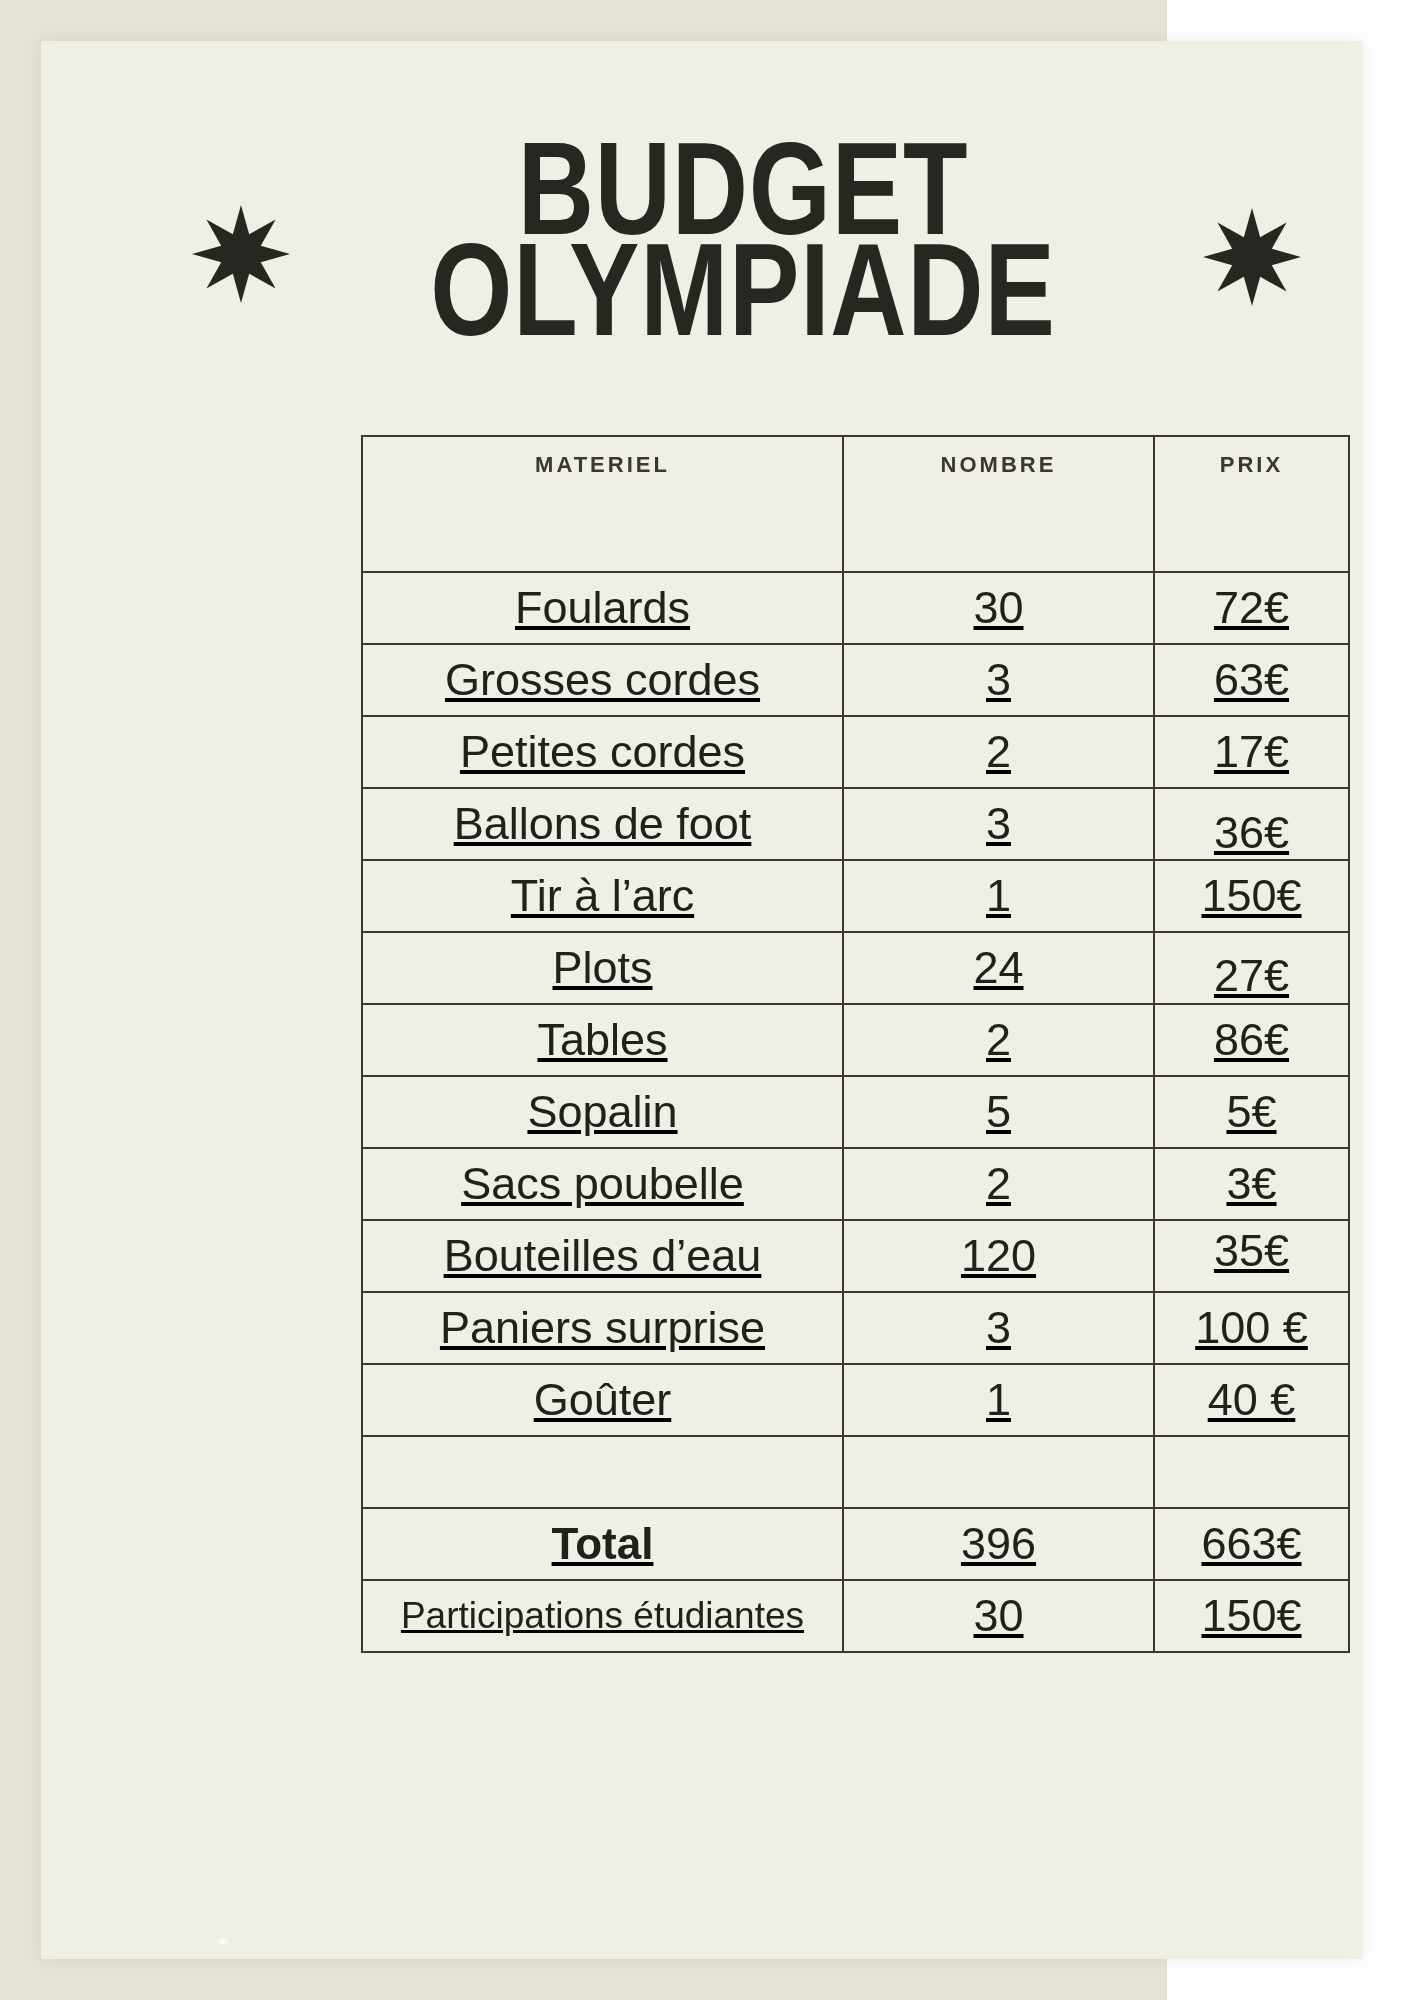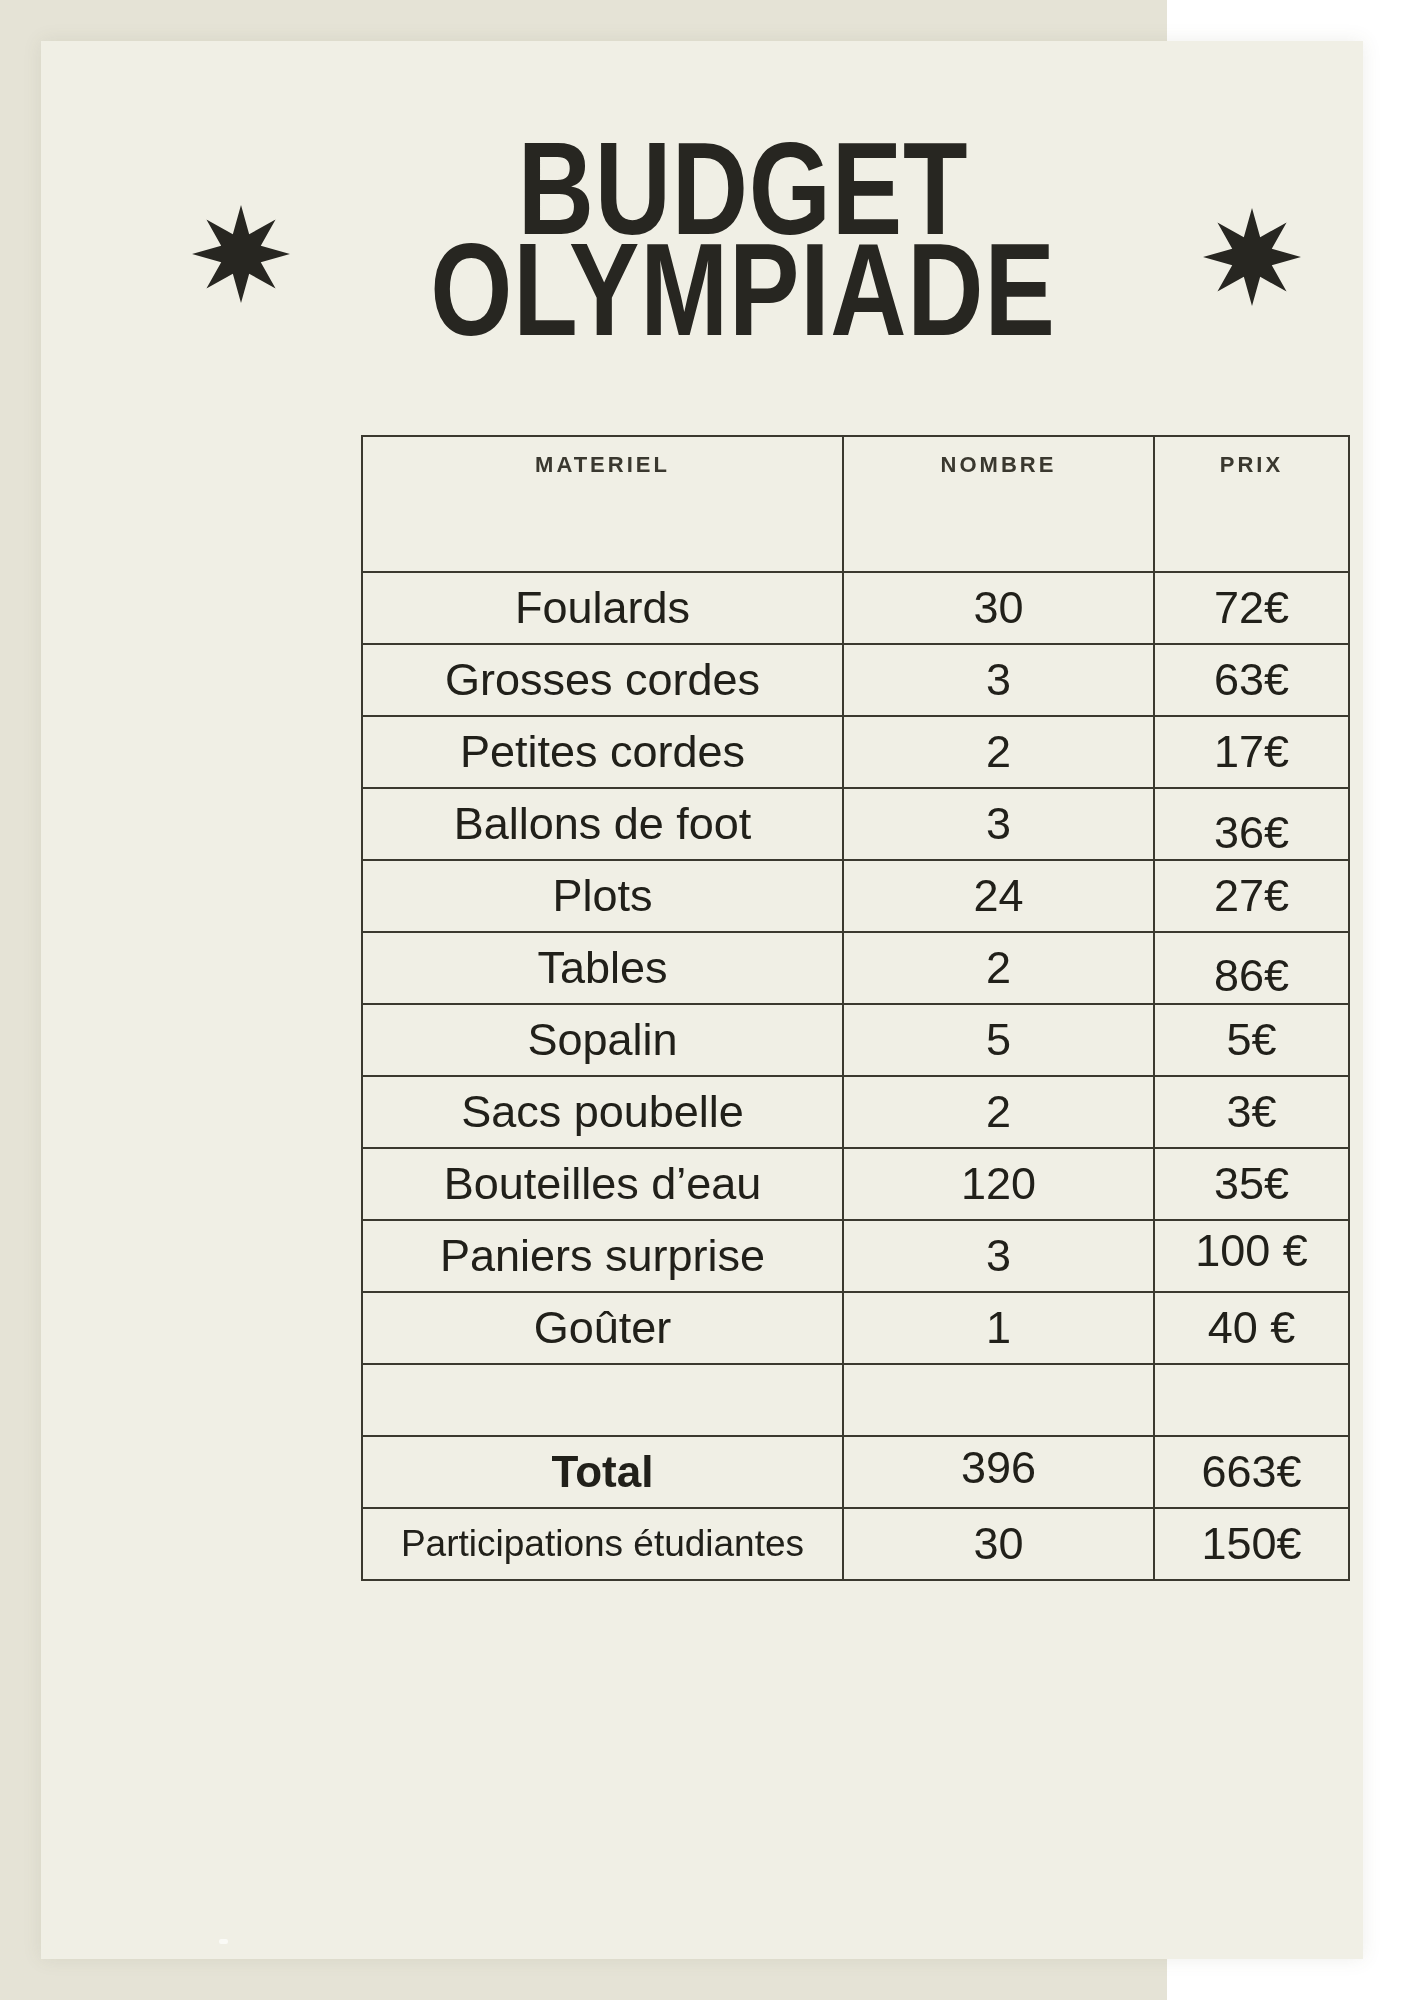--- a/index.html
+++ b/index.html
@@ -65,21 +65,21 @@
   }
   .budget thead tr { height: 136px; }
   .budget th {
     vertical-align: top;
     padding-top: 15px;
     font-size: 22px;
     font-weight: bold;
     letter-spacing: 3px;
     color: #3a382f;
   }
-  .budget tbody tr { height: 72px; }
+  .budget tbody tr { height: 72px; text-decoration: underline; }
   .budget td {
     vertical-align: middle;
     font-size: 45px;
     line-height: 1.05;
     color: var(--ink, #21201a);
     padding: 0 2px;
   }
   
   .budget tbody tr:nth-child(4)  td:nth-child(3) { padding-top: 18px; }   
   .budget tbody tr:nth-child(6)  td:nth-child(3) { padding-top: 16px; }   
@@ -150,20 +150,25 @@
             <td>Petites cordes</td>
             <td>2</td>
             <td>17€</td>
           </tr>
           <tr class="row-item">
             <td>Ballons de foot</td>
             <td>3</td>
             <td>36€</td>
           </tr>
           <tr class="row-item">
+            <td>Tir à l’arc</td>
+            <td>1</td>
+            <td>150€</td>
+          </tr>
+          <tr class="row-item">
             <td>Plots</td>
             <td>24</td>
             <td>27€</td>
           </tr>
           <tr class="row-item">
             <td>Tables</td>
             <td>2</td>
             <td>86€</td>
           </tr>
           <tr class="row-item">

